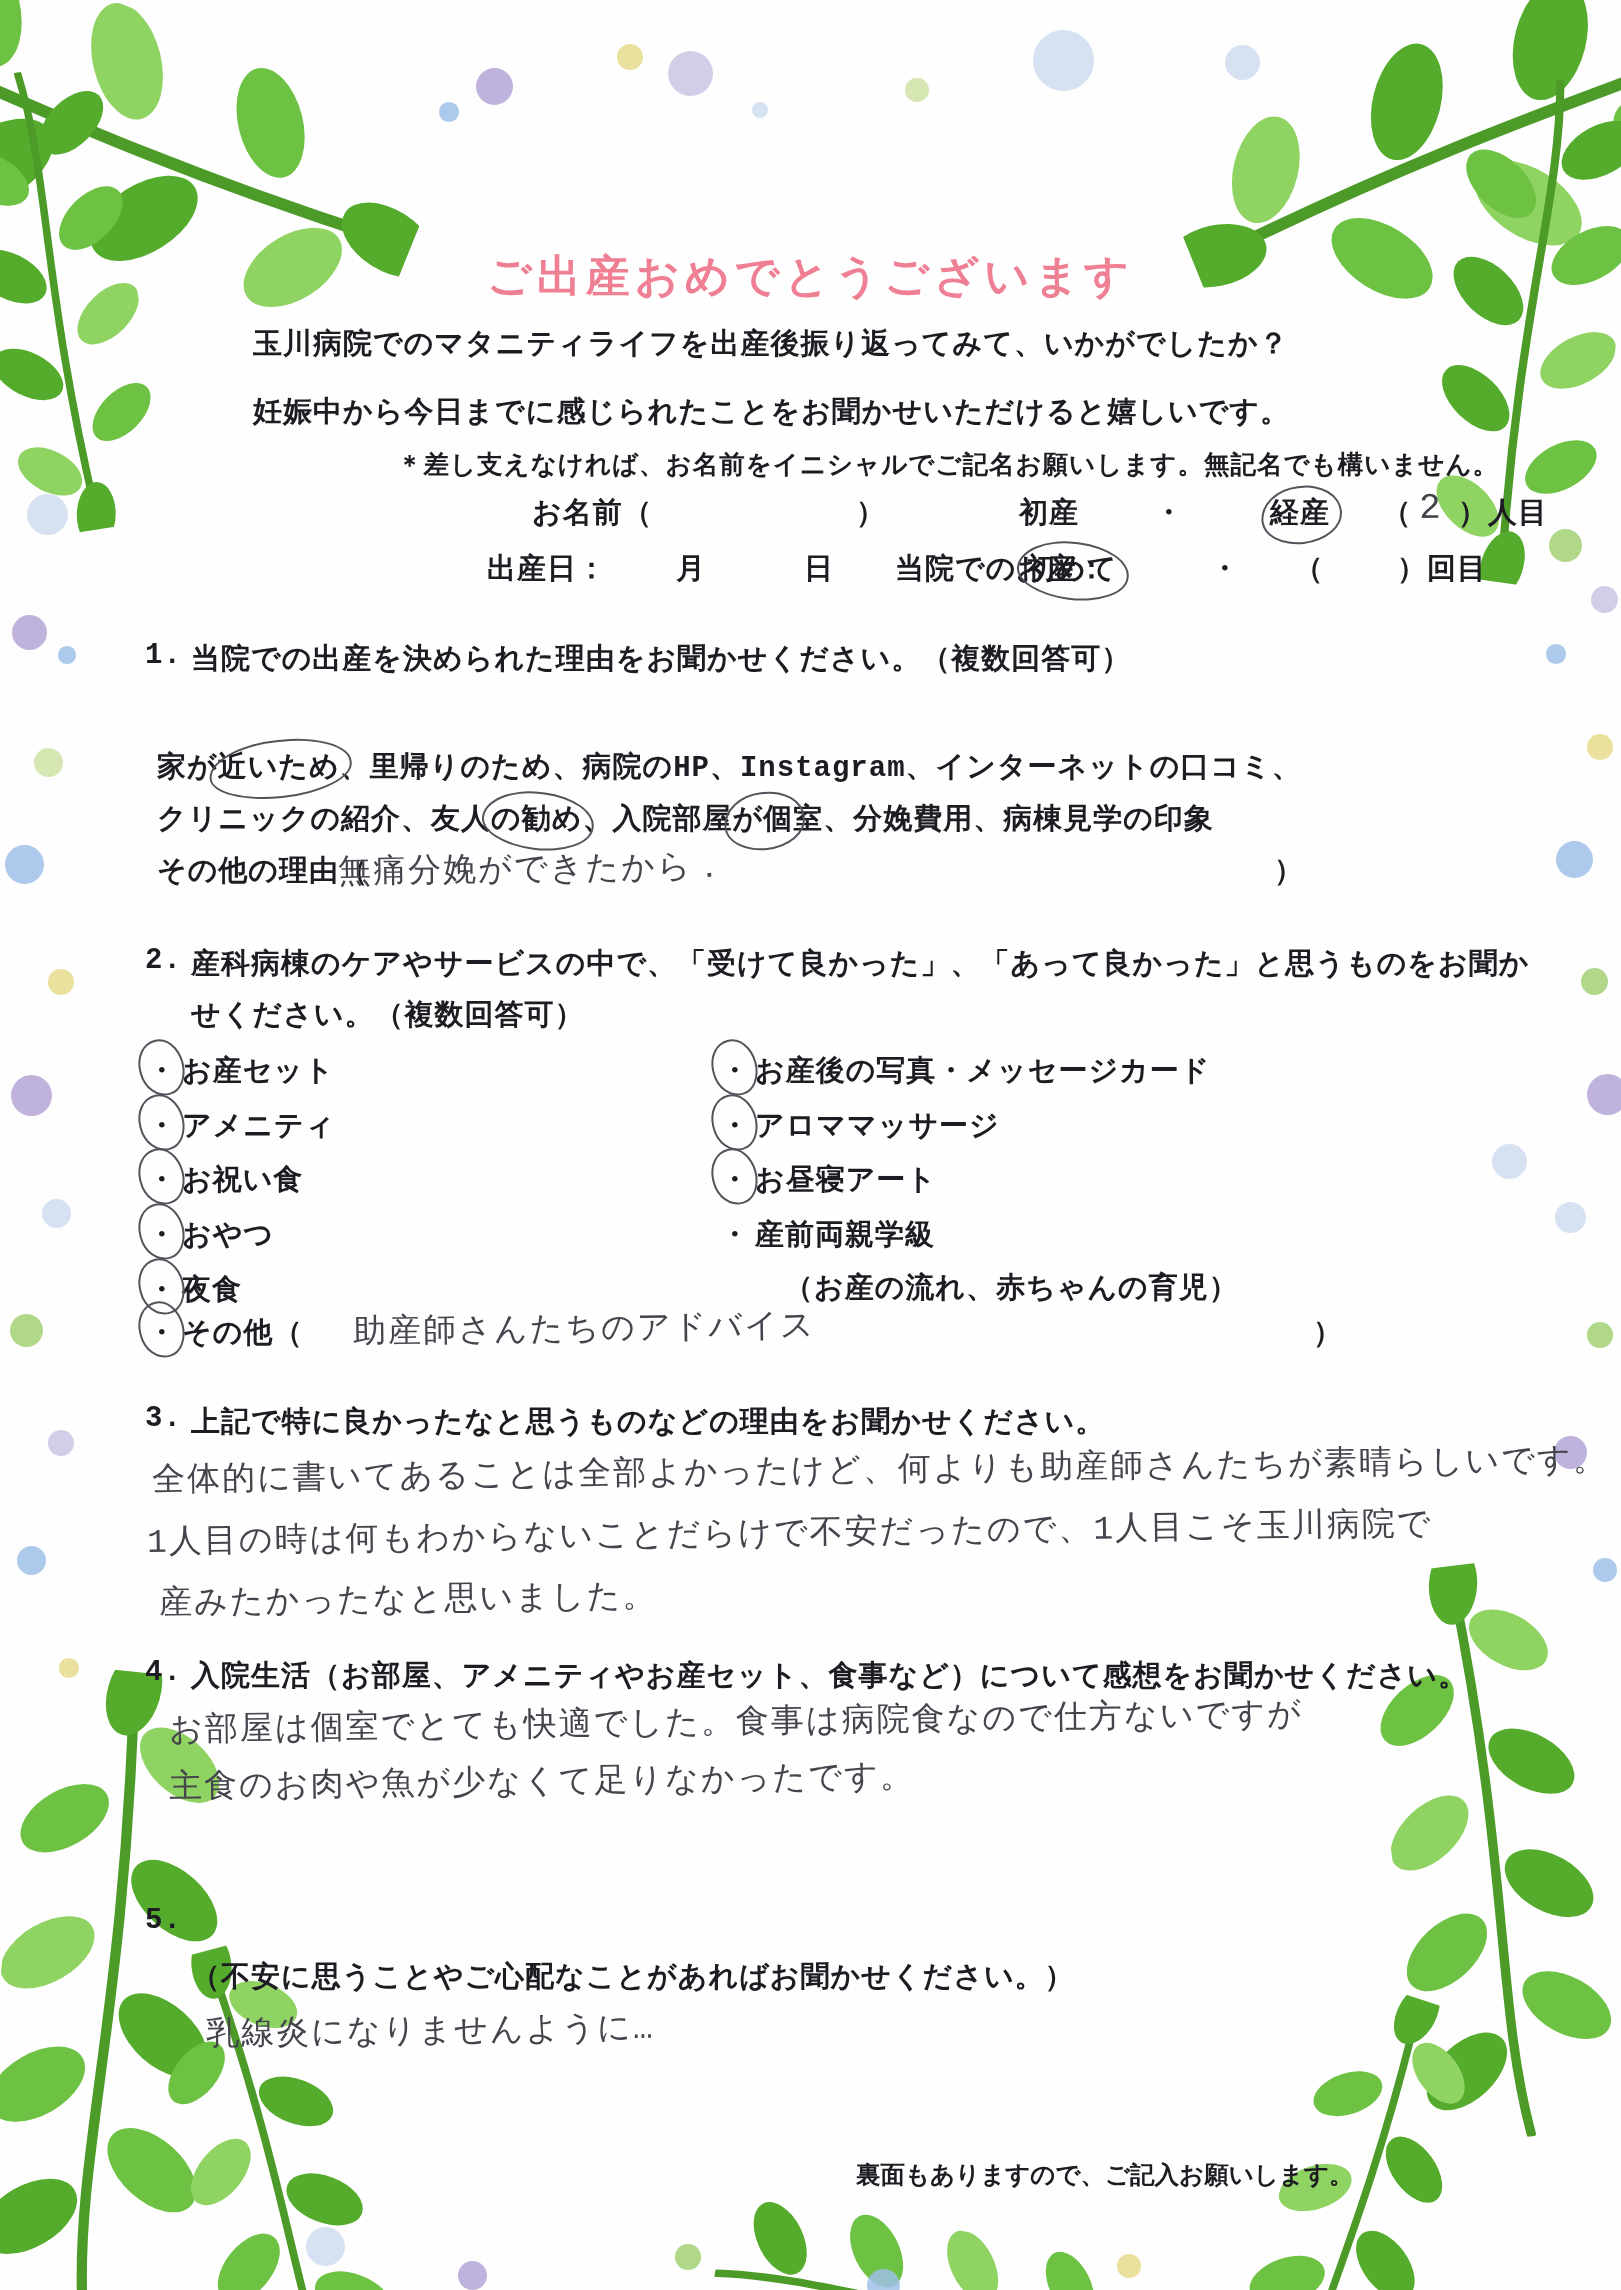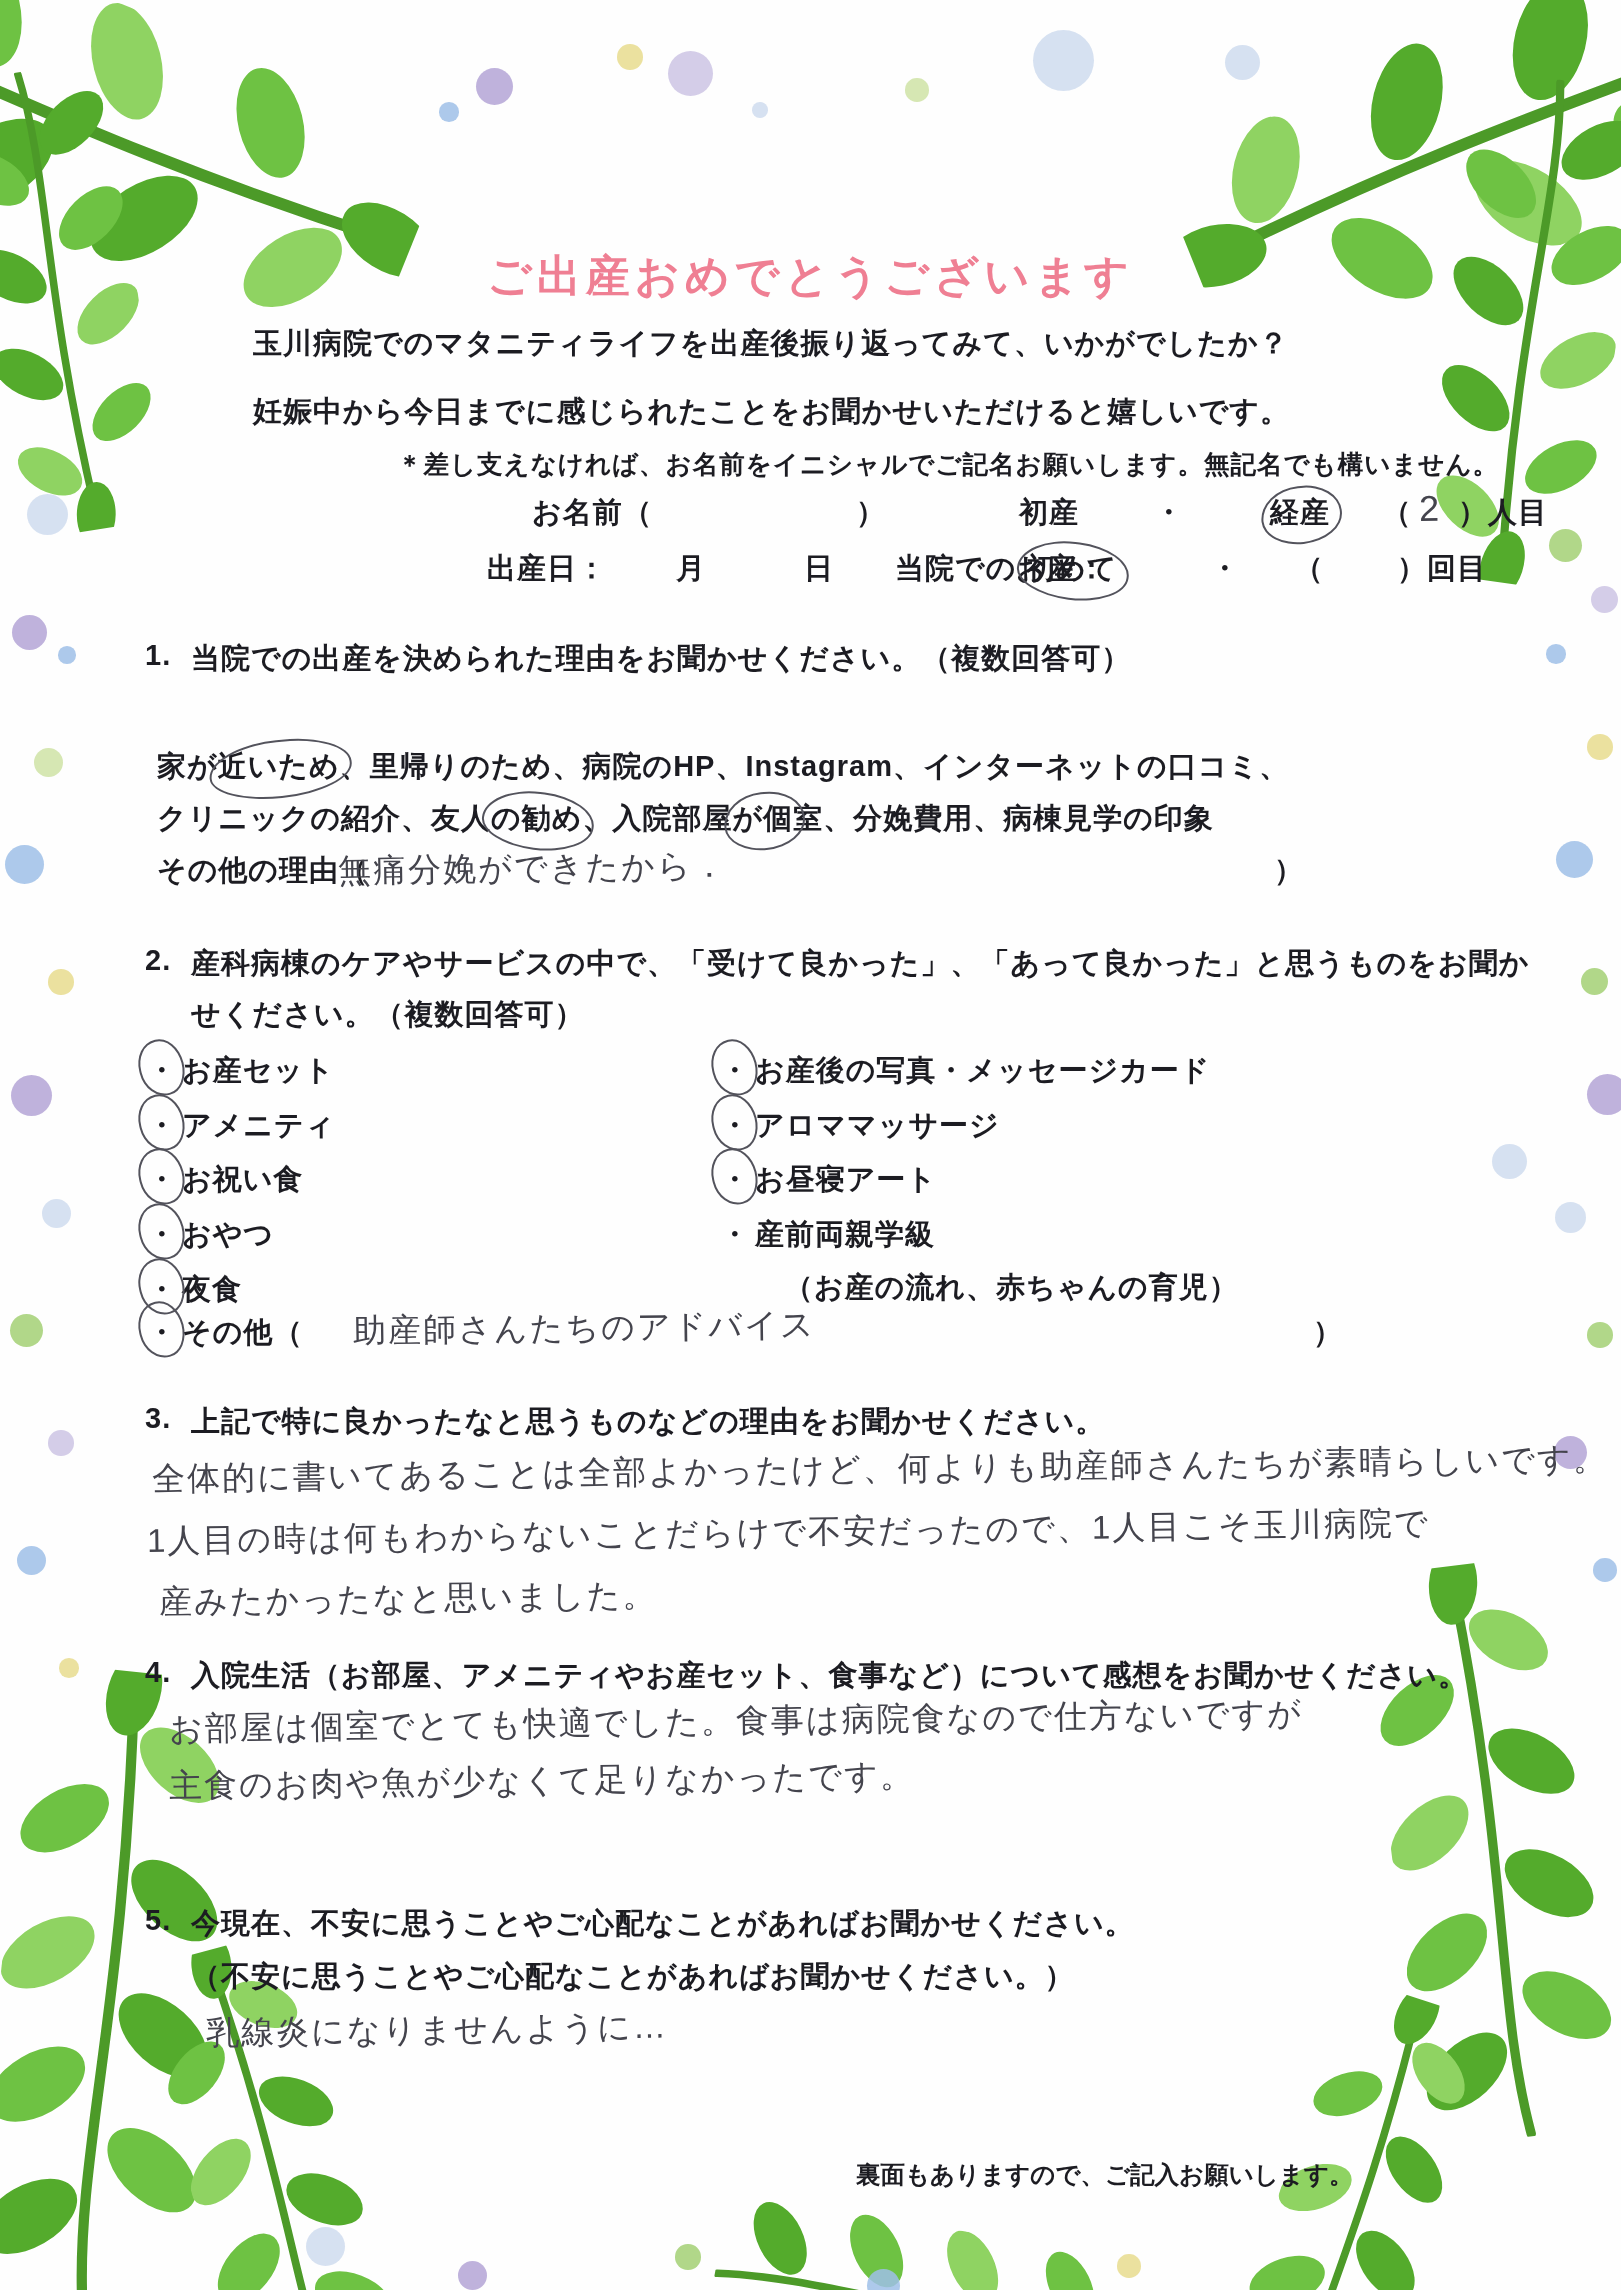--- a/index.html
+++ b/index.html
@@ -2,21 +2,21 @@
 <html><head>
 <meta charset="utf-8">
 <style>
   html,body{margin:0;padding:0;background:#ffffff;}
   .page{
     position:relative;
     width:1621px;
     height:2291px;
     background:#fefefe;
     overflow:hidden;
-    font-family:Liberation Sans, sans-serif;
+    font-family:Liberation Mono, monospace;
   }
   .print{
     position:absolute;
     color:#1c1c22;
     font-weight:600;
     font-size:29px;
     white-space:nowrap;
     letter-spacing:1px;
   }
   .title{
@@ -222,20 +222,19 @@
   <div class="hand" style="left:152px;top:1457px">全体的に書いてあることは全部よかったけど、何よりも助産師さんたちが素晴らしいです。</div>
   <div class="hand" style="left:147px;top:1519px">1人目の時は何もわからないことだらけで不安だったので、1人目こそ玉川病院で</div>
   <div class="hand" style="left:159px;top:1580px">産みたかったなと思いました。</div>
 
   <div class="print" style="left:145px;top:1656px">4.</div>
   <div class="print" style="left:191px;top:1656px">入院生活（お部屋、アメニティやお産セット、食事など）について感想をお聞かせください。</div>
   <div class="hand" style="left:169px;top:1707px">お部屋は個室でとても快適でした。食事は病院食なので仕方ないですが</div>
   <div class="hand" style="left:169px;top:1764px">主食のお肉や魚が少なくて足りなかったです。</div>
 
   <div class="print" style="left:145px;top:1904px">5.</div>
-  <div class="print" style="left:191px;top:1904px">今現在、不安に思うことやご心配なことがあればお聞かせください。</div>
   <div class="print" style="left:191px;top:1957px">（不安に思うことやご心配なことがあればお聞かせください。）</div>
   <div class="hand" style="left:206px;top:2011px">乳線炎になりませんように…</div>
 
   <div class="print footer" style="left:856px;top:2158px">裏面もありますので、ご記入お願いします。</div>
 
 </div>
 
 
 </body></html>

